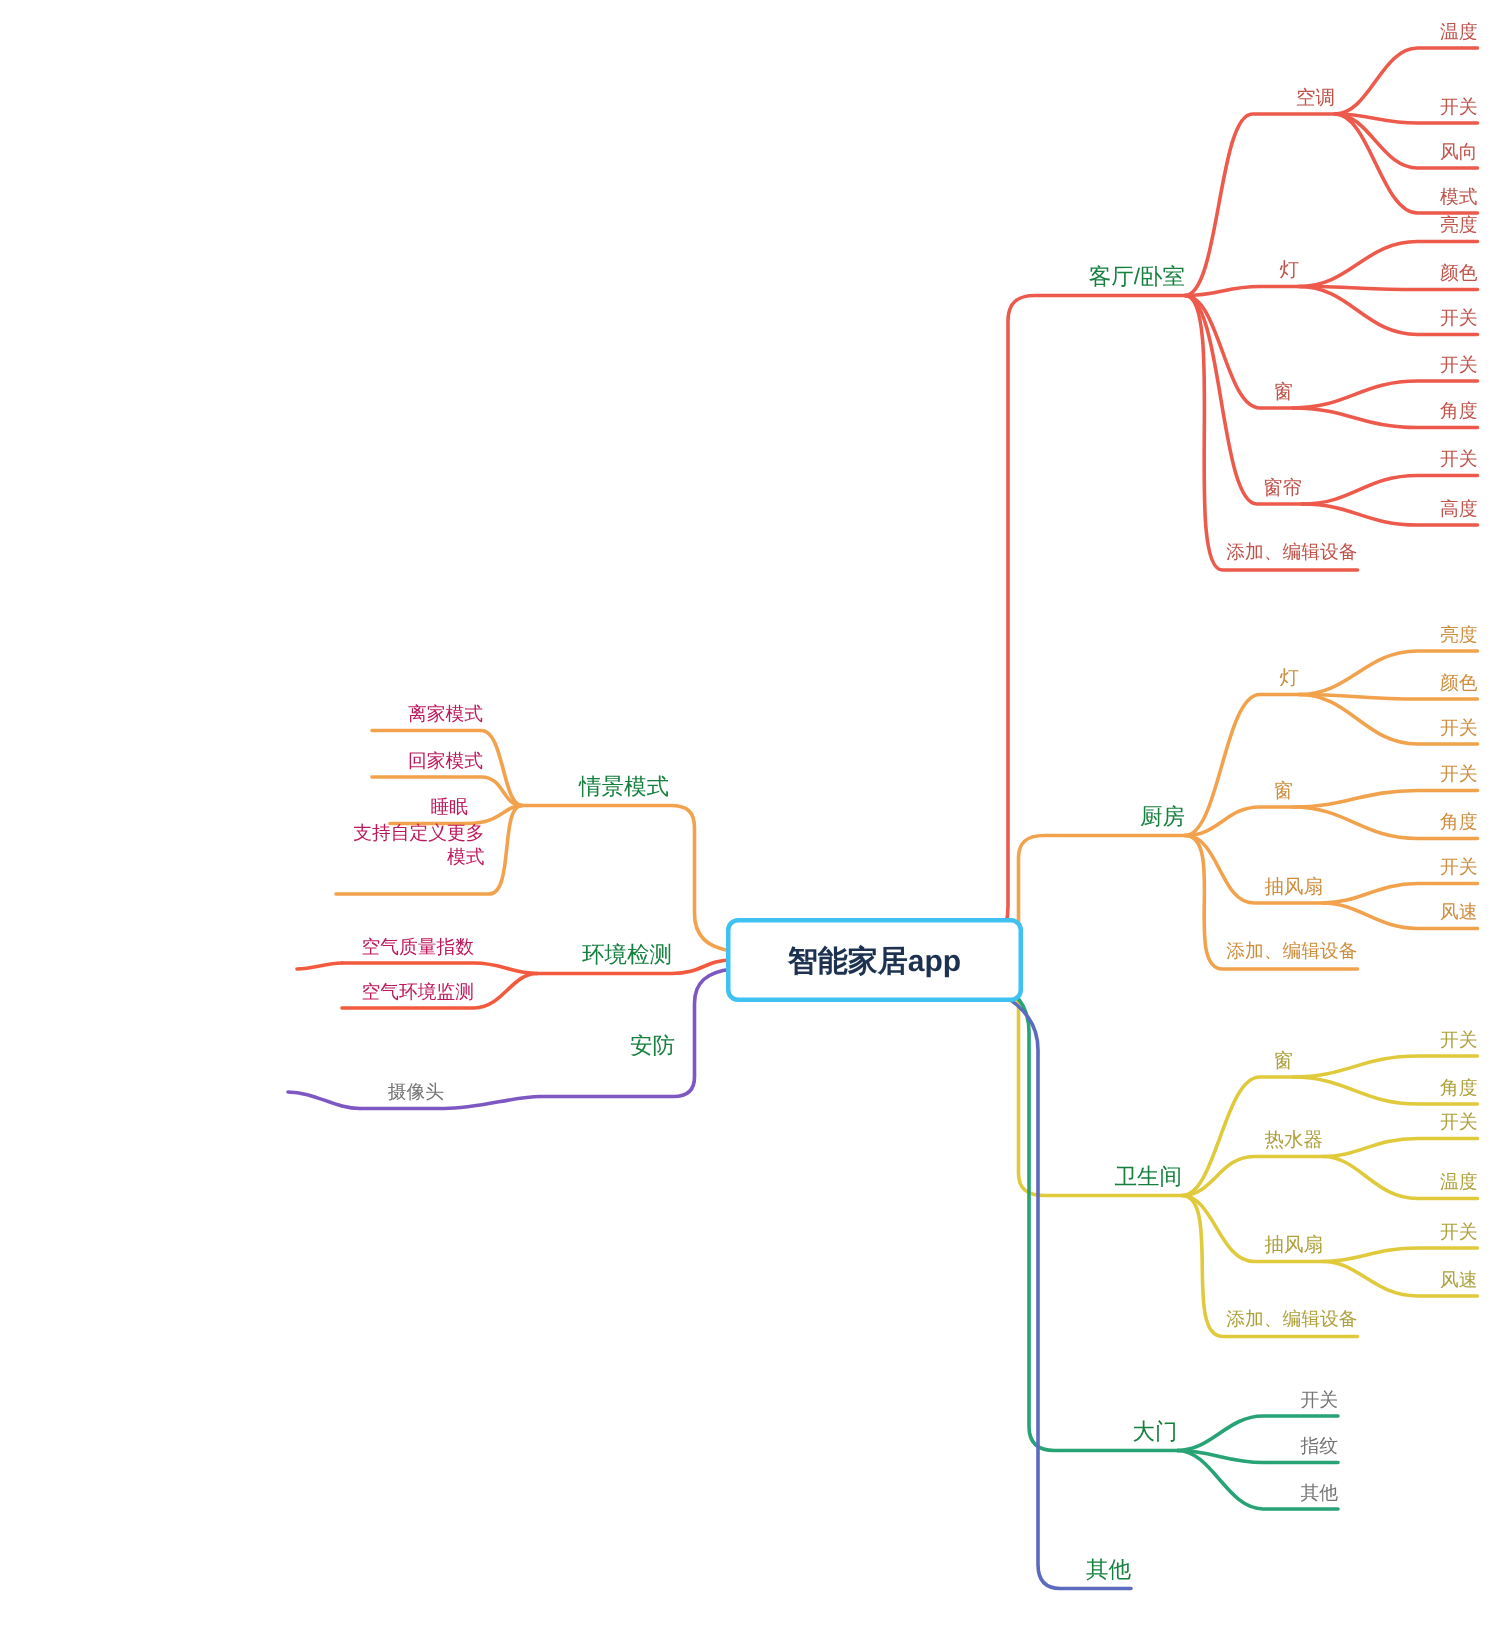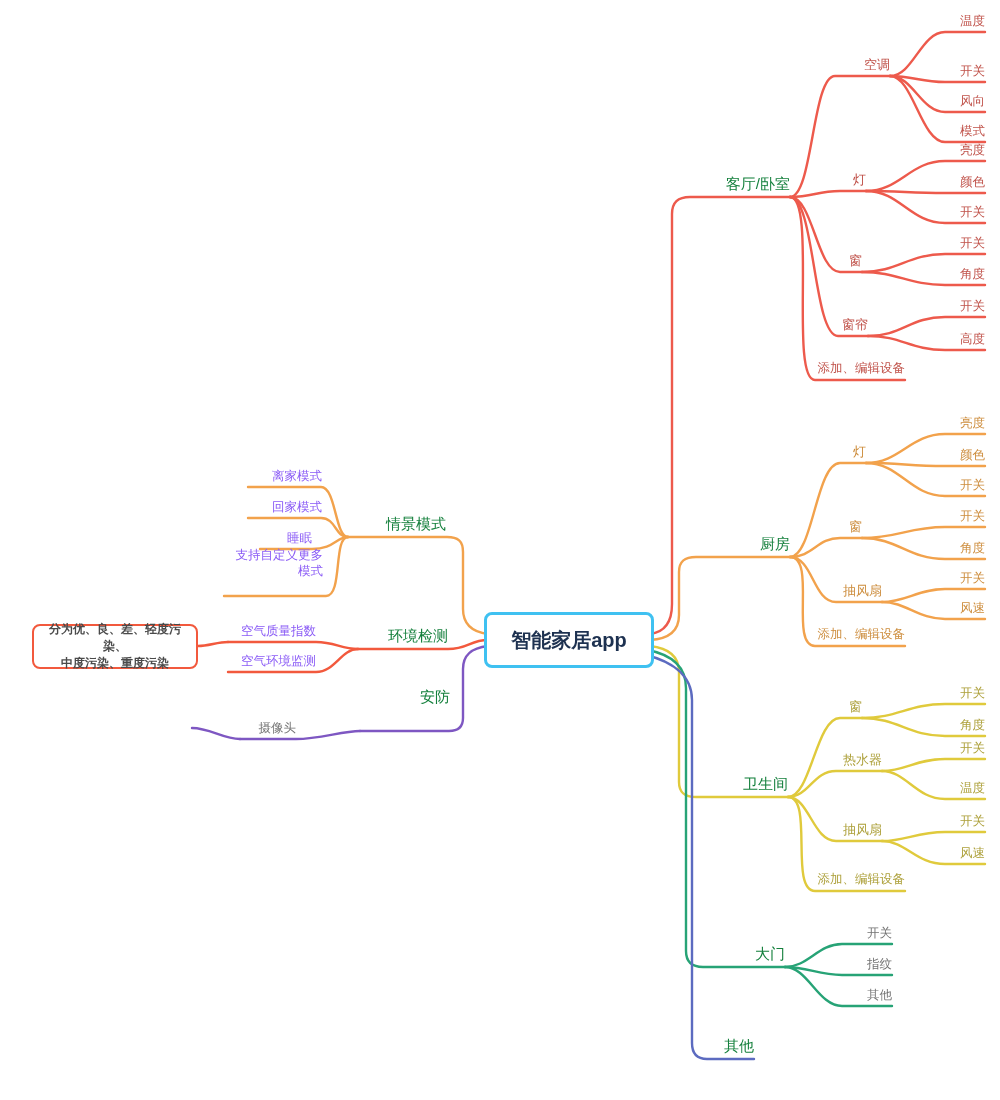--- a/index.html
+++ b/index.html
@@ -9,24 +9,24 @@
   }
   #wires{position:absolute;left:0;top:0;}
   .lbl{position:absolute;text-align:right;white-space:nowrap;font-weight:normal;}
   .main{font-size:15px;color:#15803d;}
   .dev{font-size:13px;}
   .leaf{font-size:12.5px;}
   .t-living{color:#c0524a;}
   .t-kitchen{color:#cd8d3d;}
   .t-bath{color:#ada03a;}
   .t-green{color:#737373;}
-  .t-blue{color:#8b5cf6;}
+  .t-blue{color:#be185d;}
   .wrap2{white-space:normal;line-height:16px;}
   .center-node{
-    position:absolute;left:484px;top:612px;width:170px;height:56px;
+    position:absolute;left:484px;top:612px;width:198px;height:56px;
     border:3px solid #3fc1f1;border-radius:8px;background:#ffffff;
     display:flex;align-items:center;justify-content:center;
     font-size:20px;font-weight:bold;color:#1d3150;box-sizing:border-box;
   }
   .note-box{
     position:absolute;background:#ffffff;border-radius:8px;box-sizing:border-box;
     font-size:12px;color:#4a4a4a;line-height:17px;text-align:center;
     display:flex;align-items:center;justify-content:center;
     white-space:pre-line;padding:2px 4px;font-weight:bold;
   }
@@ -176,19 +176,17 @@
 
   <span class="lbl main" style="left:348px;top:515px;width:98px">情景模式</span>
   <span class="lbl leaf t-blue" style="left:248px;top:468px;width:74px">离家模式</span>
   <span class="lbl leaf t-blue" style="left:248px;top:499px;width:74px">回家模式</span>
   <span class="lbl leaf t-blue" style="left:260px;top:530px;width:52px">睡眠</span>
   <span class="lbl leaf t-blue wrap2" style="left:227px;top:547px;width:96px">支持自定义更多模式</span>
 
   <span class="lbl main" style="left:358px;top:627px;width:90px">环境检测</span>
   <span class="lbl leaf t-blue" style="left:228px;top:623px;width:88px">空气质量指数</span>
   <span class="lbl leaf t-blue" style="left:228px;top:653px;width:88px">空气环境监测</span>
-  <div class="note-box note-env">分为优、良、差、轻度污染、
-中度污染、重度污染</div>
 
   <span class="lbl main" style="left:360px;top:688px;width:90px">安防</span>
   <span class="lbl leaf t-green" style="left:240px;top:720px;width:56px">摄像头</span>
 
 </div>
 
 </body></html>

